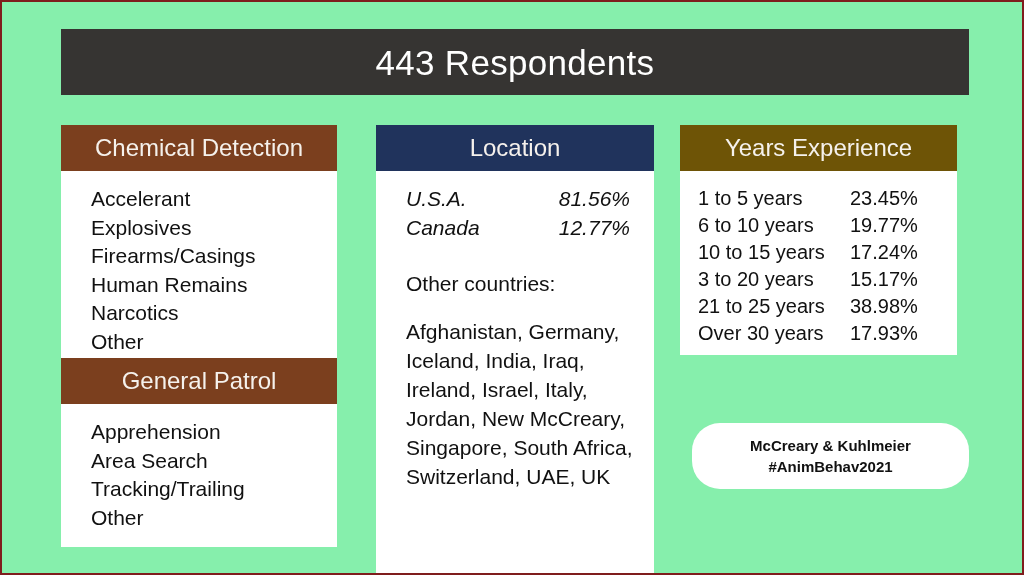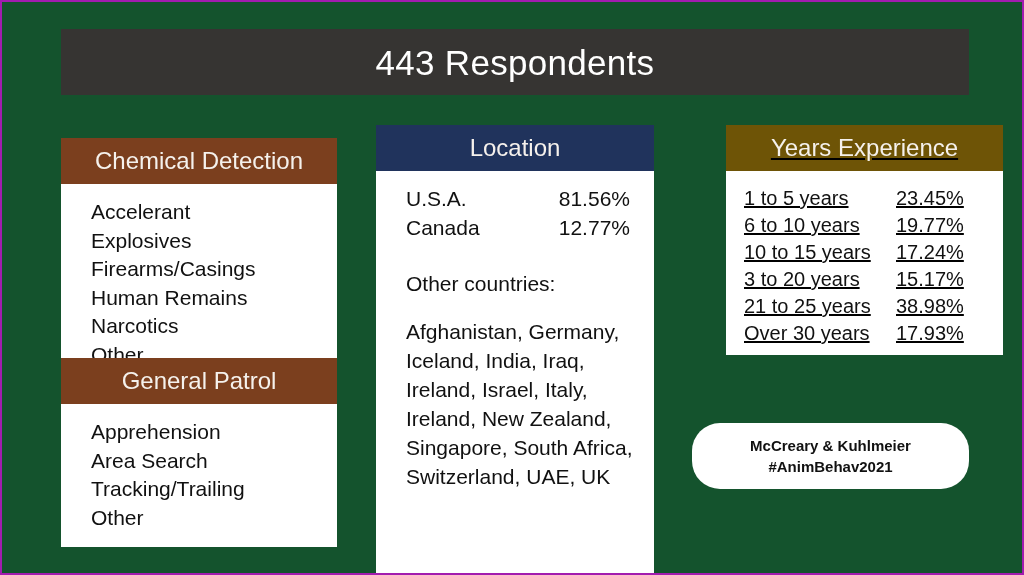--- a/index.html
+++ b/index.html
@@ -5,22 +5,22 @@
   html, body {
     margin: 0;
     padding: 0;
     background: #ffffff;
   }
   #slide {
     position: relative;
     width: 1024px;
     height: 575px;
     box-sizing: border-box;
-    border: 2px solid #a21caf;
-    background: #14532d;
+    border: 2px solid #7f1d1d;
+    background: #86efac;
     font-family: "Liberation Sans", sans-serif;
     overflow: hidden;
   }
 
   
   #title-bar {
     position: absolute;
     left: 59px;
     top: 27px;
     width: 908px;
@@ -71,21 +71,21 @@
   ul.plain-list li {
     font-size: 21px;
     color: #111111;
     line-height: 28.5px;
     white-space: nowrap;
   }
 
   
   #col1-chem {
     left: 59px;
-    top: 136px;
+    top: 123px;
     width: 276px;
     height: 233px;
   }
   #col1-patrol {
     left: 59px;
     top: 356px;
     width: 276px;
     height: 189px;
   }
 
@@ -100,44 +100,44 @@
     padding: 0 24px 0 30px;
   }
   .stat-row {
     display: flex;
     justify-content: space-between;
     align-items: baseline;
     font-size: 21px;
     color: #111111;
     line-height: 28.5px;
     white-space: nowrap;
+    font-style: italic;
   }
   .stat-row .stat-label { text-align: left; }
   .stat-row .stat-value { text-align: right; }
 
   #other-countries-label {
     padding: 28px 0 0 30px;
     font-size: 21px;
     color: #111111;
     line-height: 28.5px;
   }
   #country-list {
     padding: 18px 20px 0 30px;
     font-size: 21px;
     color: #111111;
     line-height: 29px;
   }
 
   
   #col3-experience {
-    left: 724px;
+    left: 678px;
     top: 123px;
     width: 277px;
     height: 230px;
-    text-decoration: underline;
   }
   .exp-rows {
     padding: 0 10px 0 18px;
   }
   .exp-row {
     display: flex;
     align-items: baseline;
     font-size: 20px;
     color: #111111;
     line-height: 27px;
@@ -220,21 +220,21 @@
         <div class="stat-row">
           <span class="stat-label">U.S.A.</span>
           <span class="stat-value">81.56%</span>
         </div>
         <div class="stat-row">
           <span class="stat-label">Canada</span>
           <span class="stat-value">12.77%</span>
         </div>
       </div>
       <div id="other-countries-label">Other countries:</div>
-      <div id="country-list">Afghanistan, Germany, Iceland, India, Iraq, Ireland, Israel, Italy, Ireland, New Zealand, Singapore, South Africa, Switzerland, UAE, UK</div>
+      <div id="country-list">Afghanistan, Germany, Iceland, India, Iraq, Ireland, Israel, Italy, Jordan, New McCreary, Singapore, South Africa, Switzerland, UAE, UK</div>
     </div>
   </div>
 
   <div class="card" id="col3-experience">
     <div class="card-header hdr-olive">
       <span>Years Experience</span>
     </div>
     <div class="card-body">
       <div class="exp-rows">
         <div class="exp-row">

